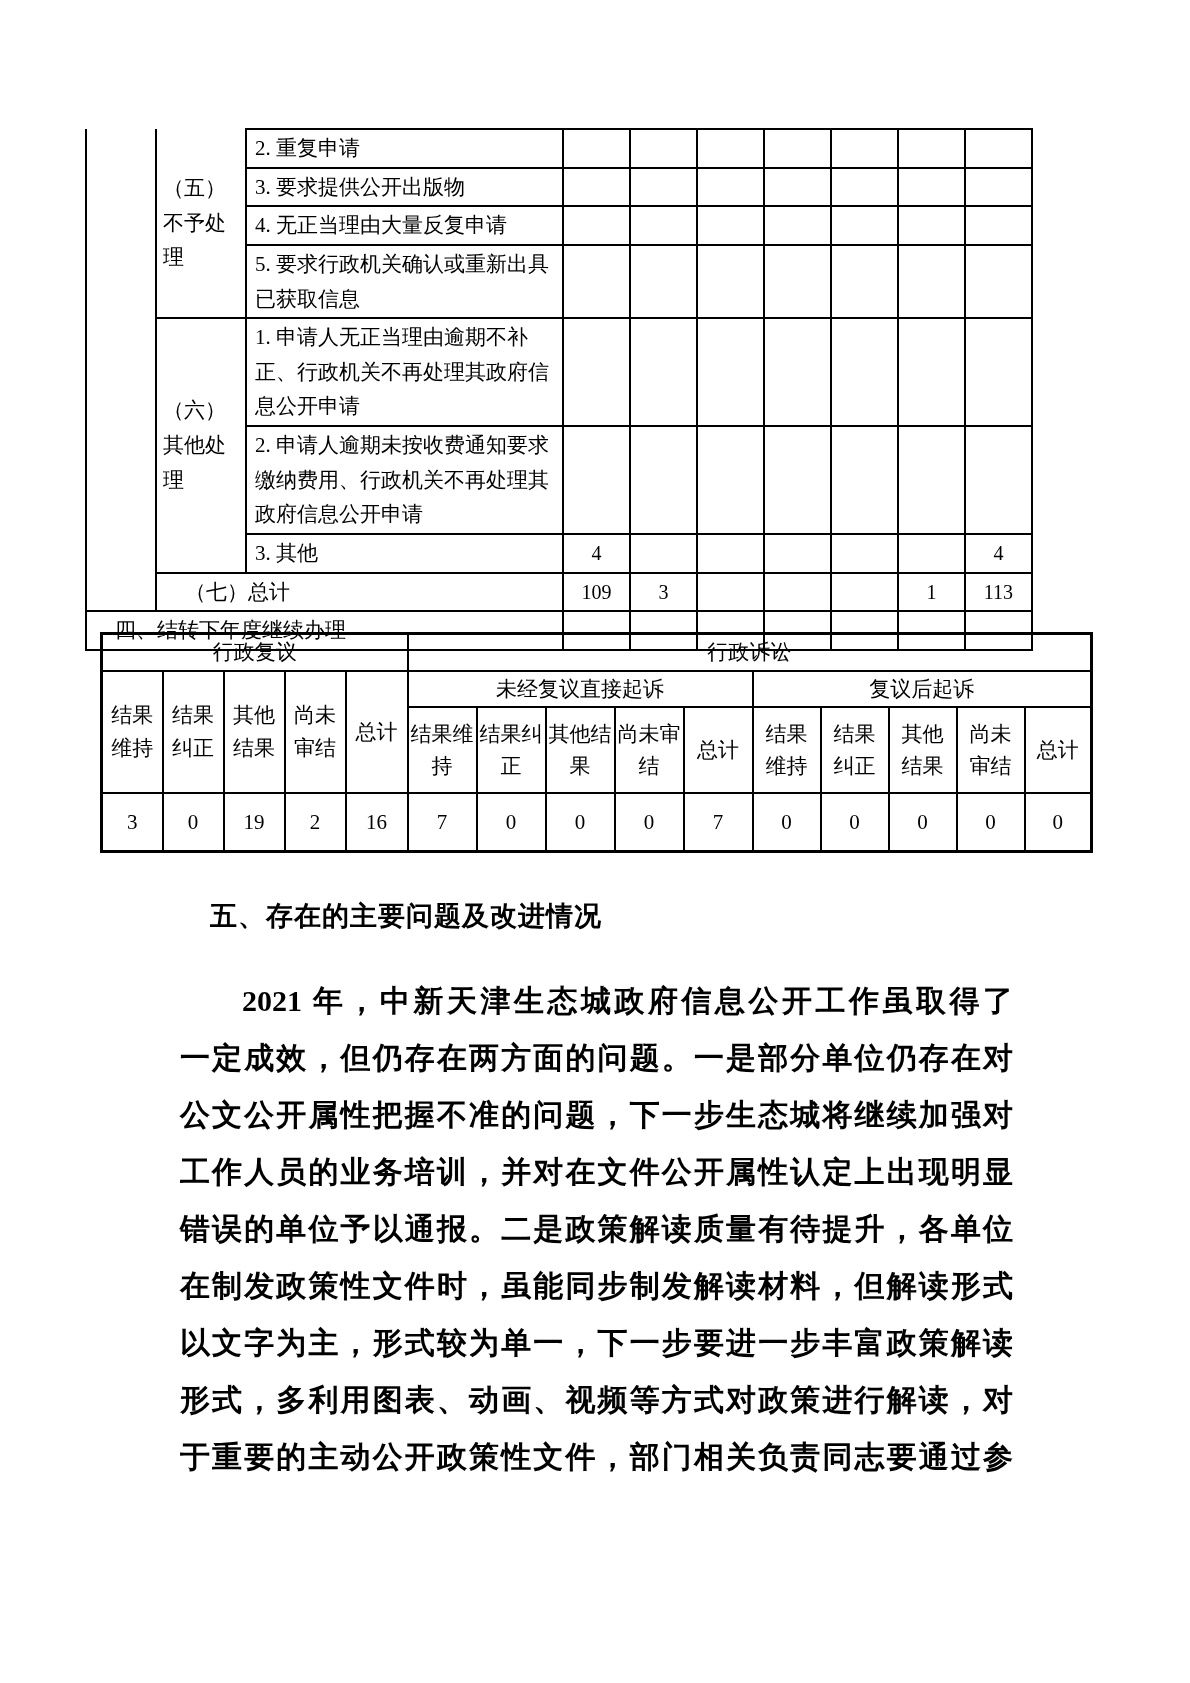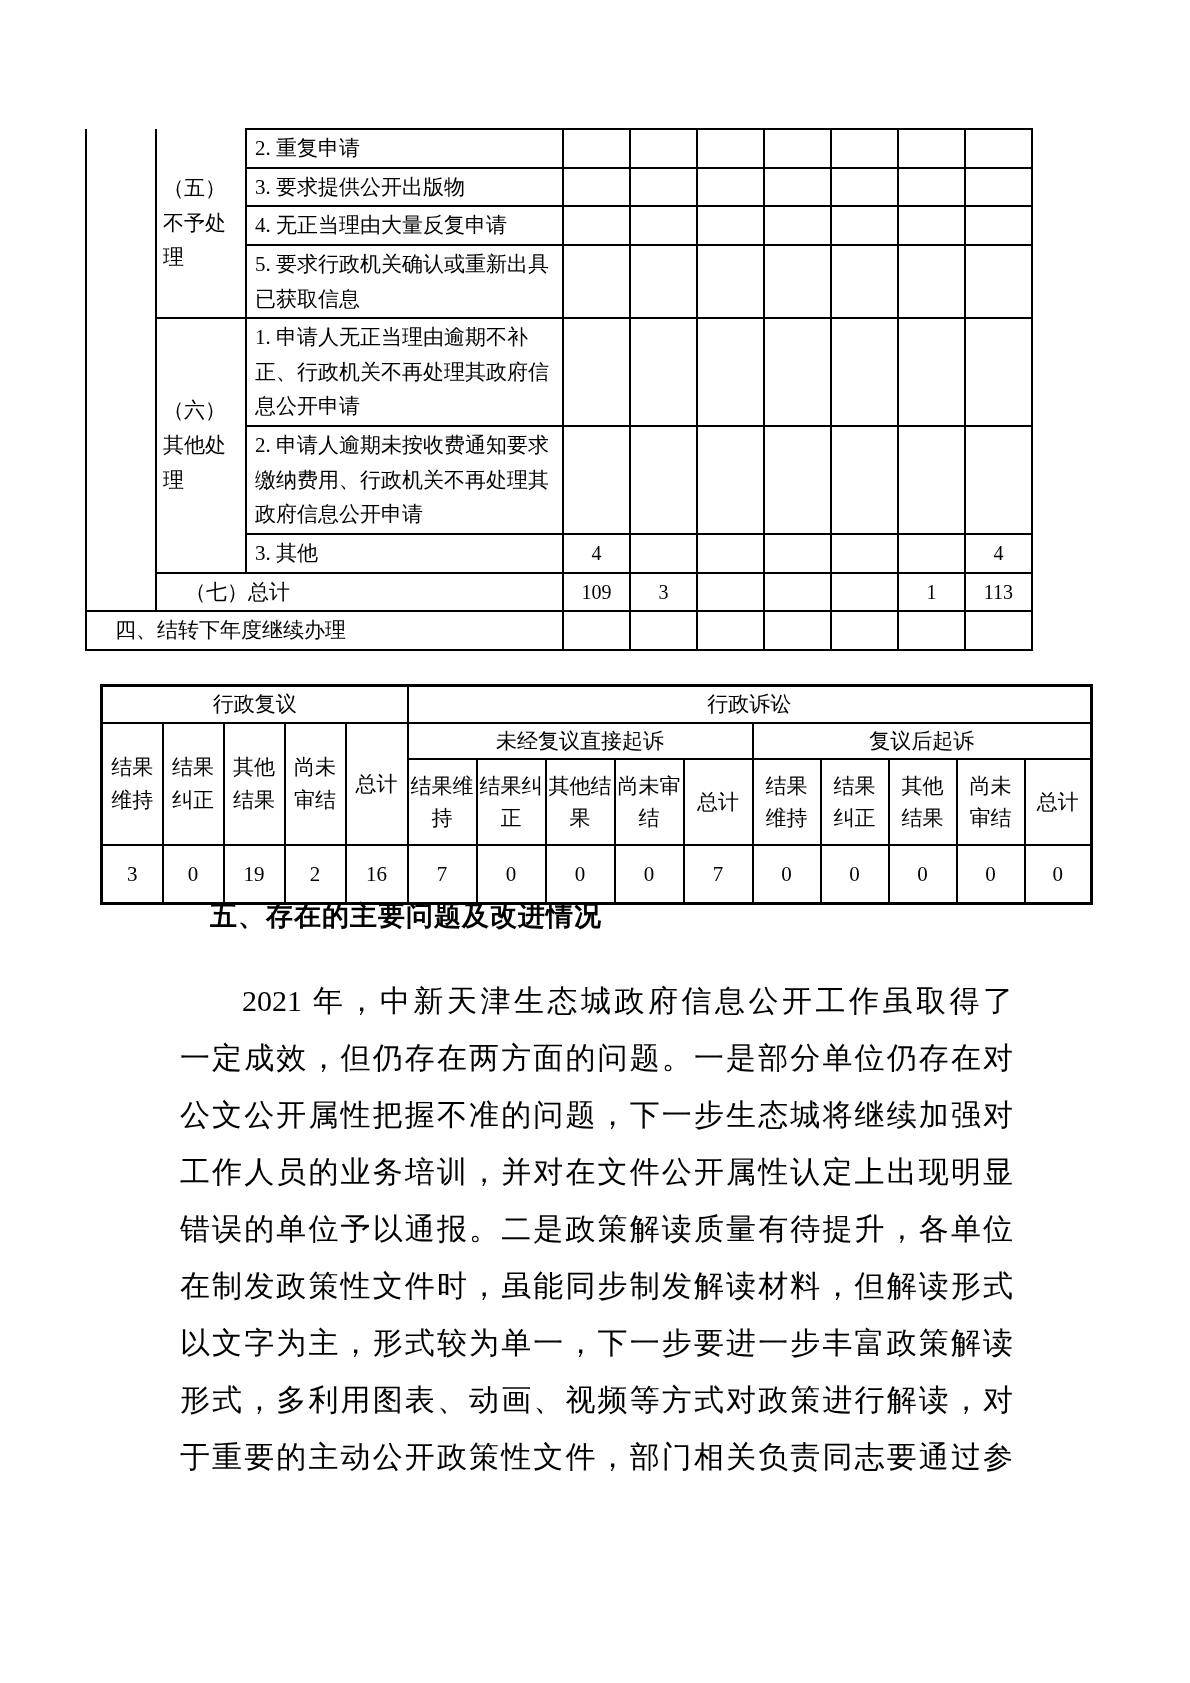--- a/index.html
+++ b/index.html
@@ -35,21 +35,21 @@
     position:absolute;
     font-family:"Liberation Sans","DejaVu Sans",sans-serif;
     font-weight:bold;
     font-size:27px;
     letter-spacing:1px;
     white-space:nowrap;
   }
   .hd4{left:215px;top:602px;}
   .hd5{left:210px;top:898px;}
   
-  .t2wrap{position:absolute;left:100px;top:684px;}
+  .t2wrap{position:absolute;left:100px;top:632px;}
   table.t2{border-collapse:collapse;table-layout:fixed;width:990px;border:3px solid #000;}
   table.t2 td{
     border:2px solid #000;
     font-size:21px;
     text-align:center;
     vertical-align:middle;
     padding:1px 2px;
     line-height:1.55;
   }
   table.t2 td.wrap2{word-break:break-all;}
@@ -61,20 +61,21 @@
   .para{
     position:absolute;left:180px;top:972px;width:833px;
     font-size:30px;
   }
   .pline{
     height:57px;
     line-height:57px;
     text-align:justify;
     text-align-last:justify;
     white-space:nowrap;
+    font-weight:bold;
   }
   .pline.indent{padding-left:62px;}
 </style>
 </head>
 <body>
 
 <div class="page">
 
   <div class="t1wrap">
     <table class="t1">

